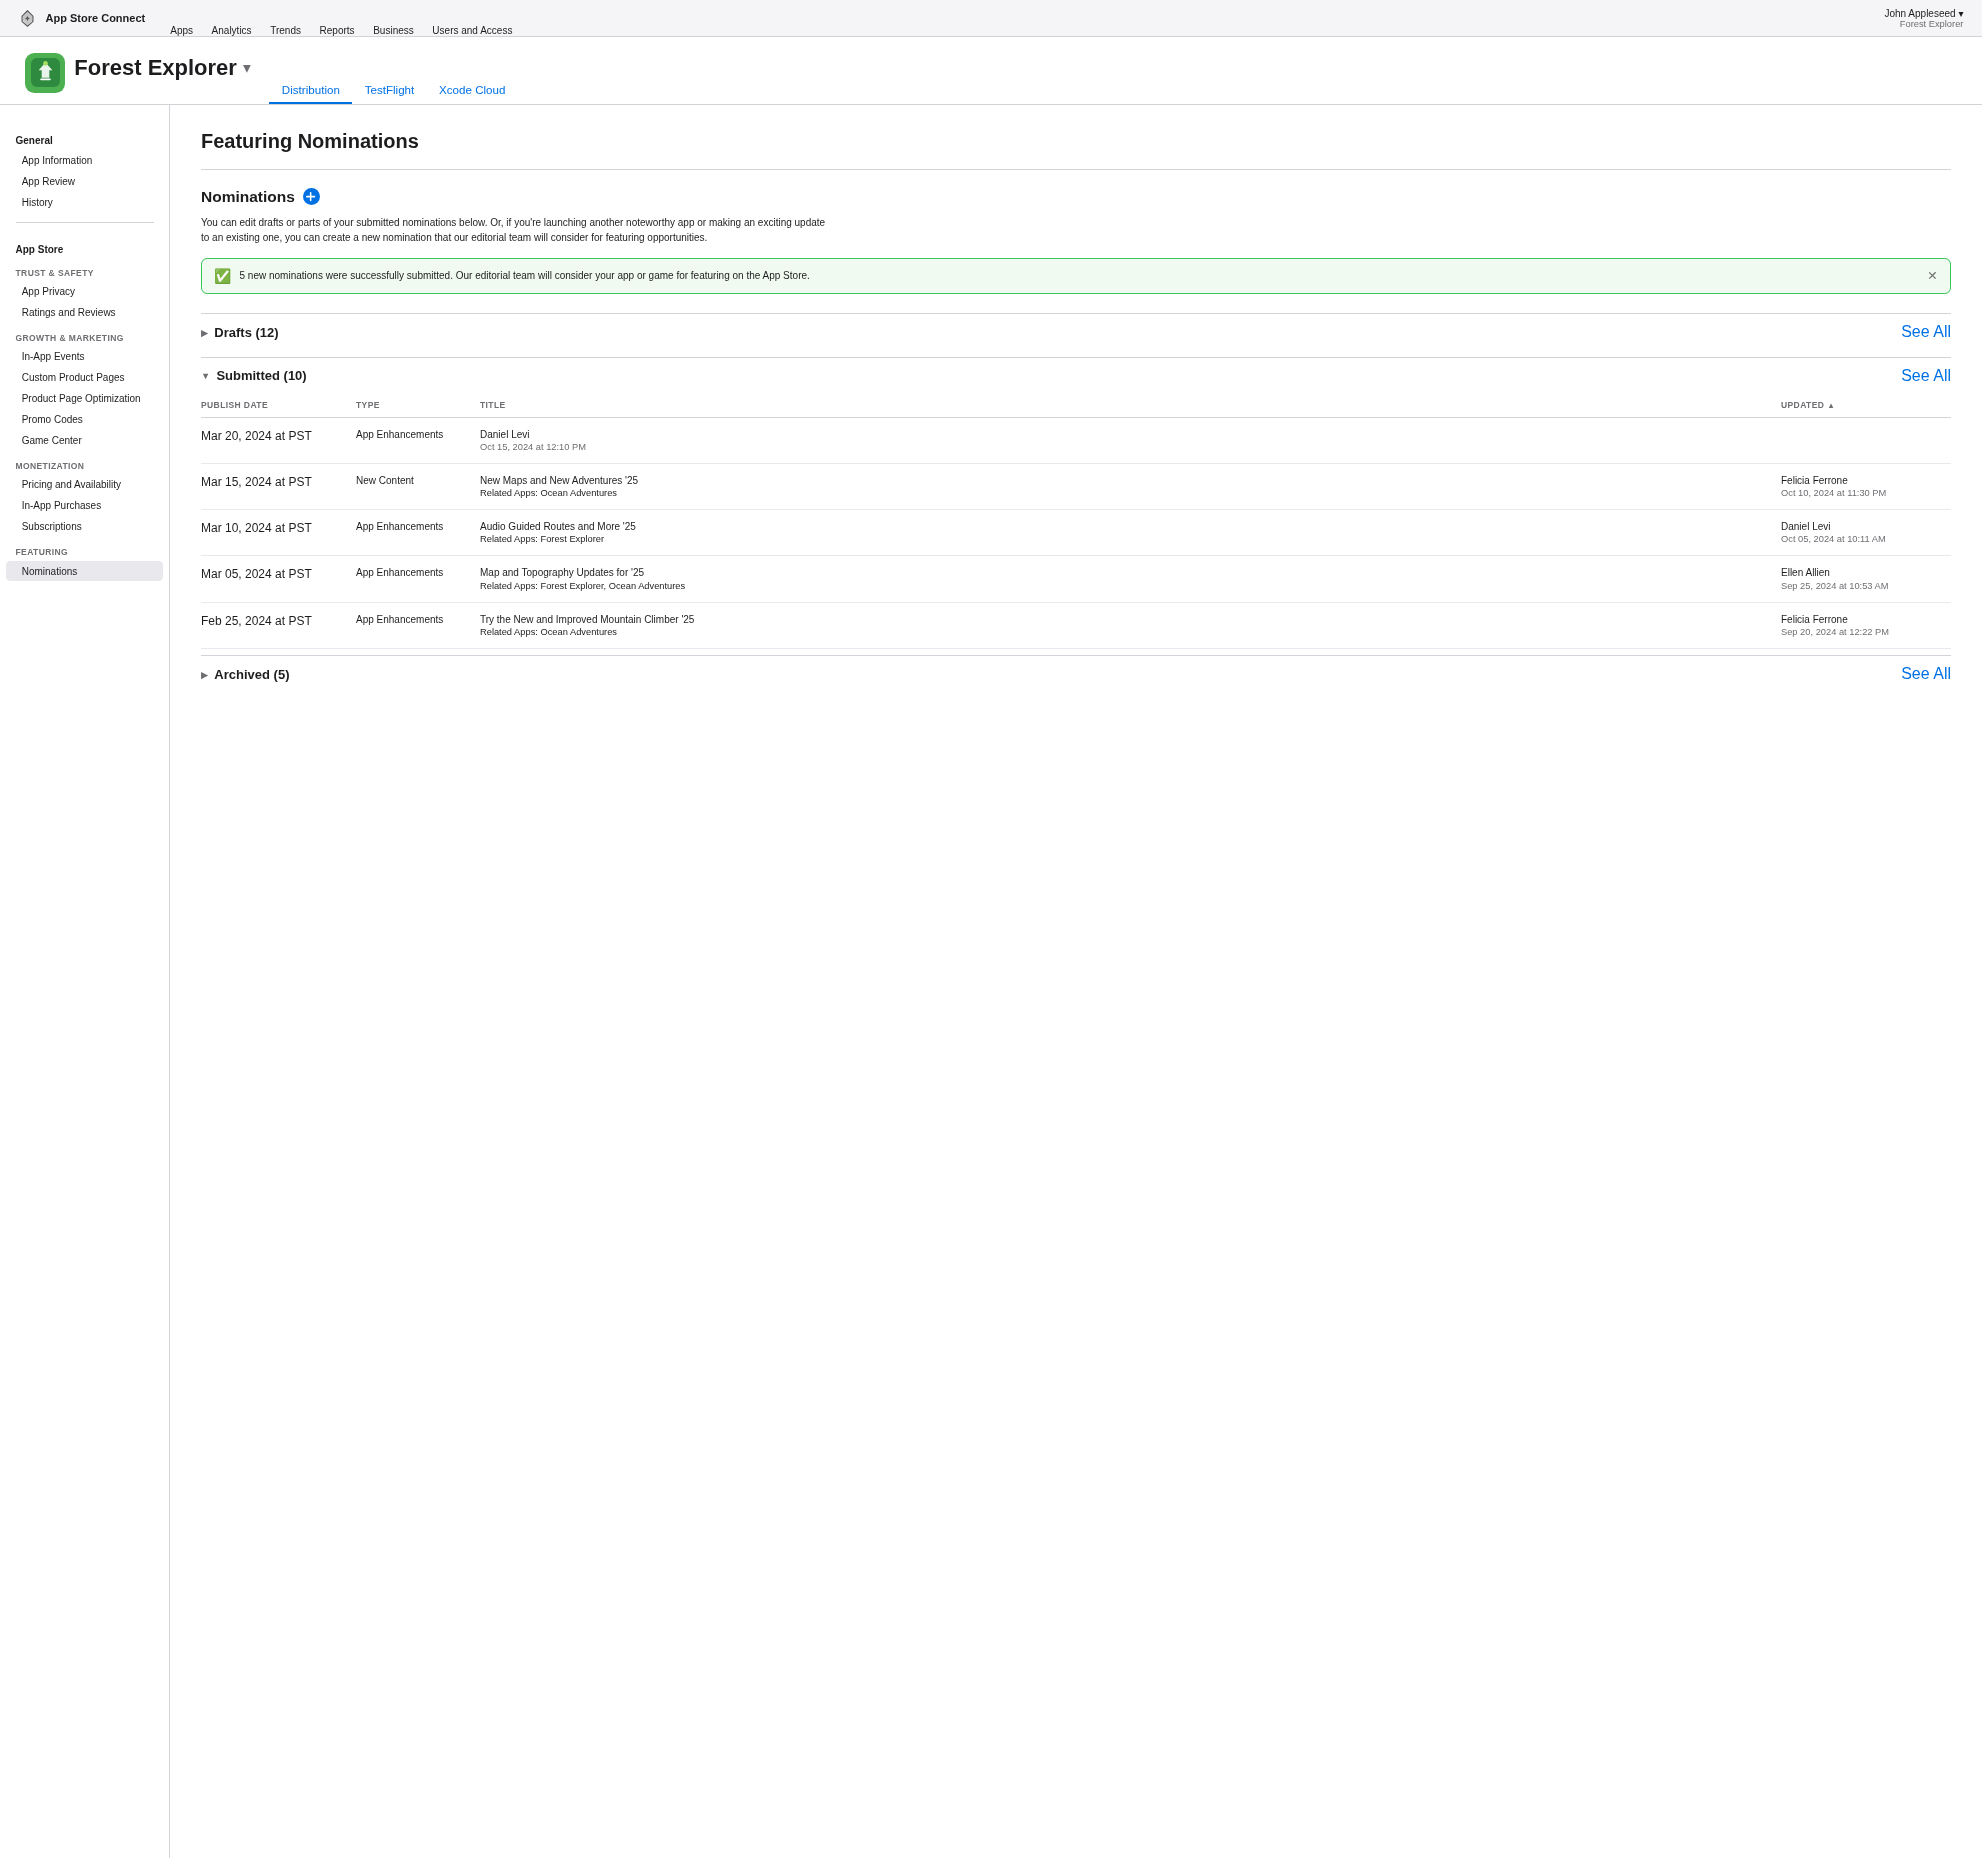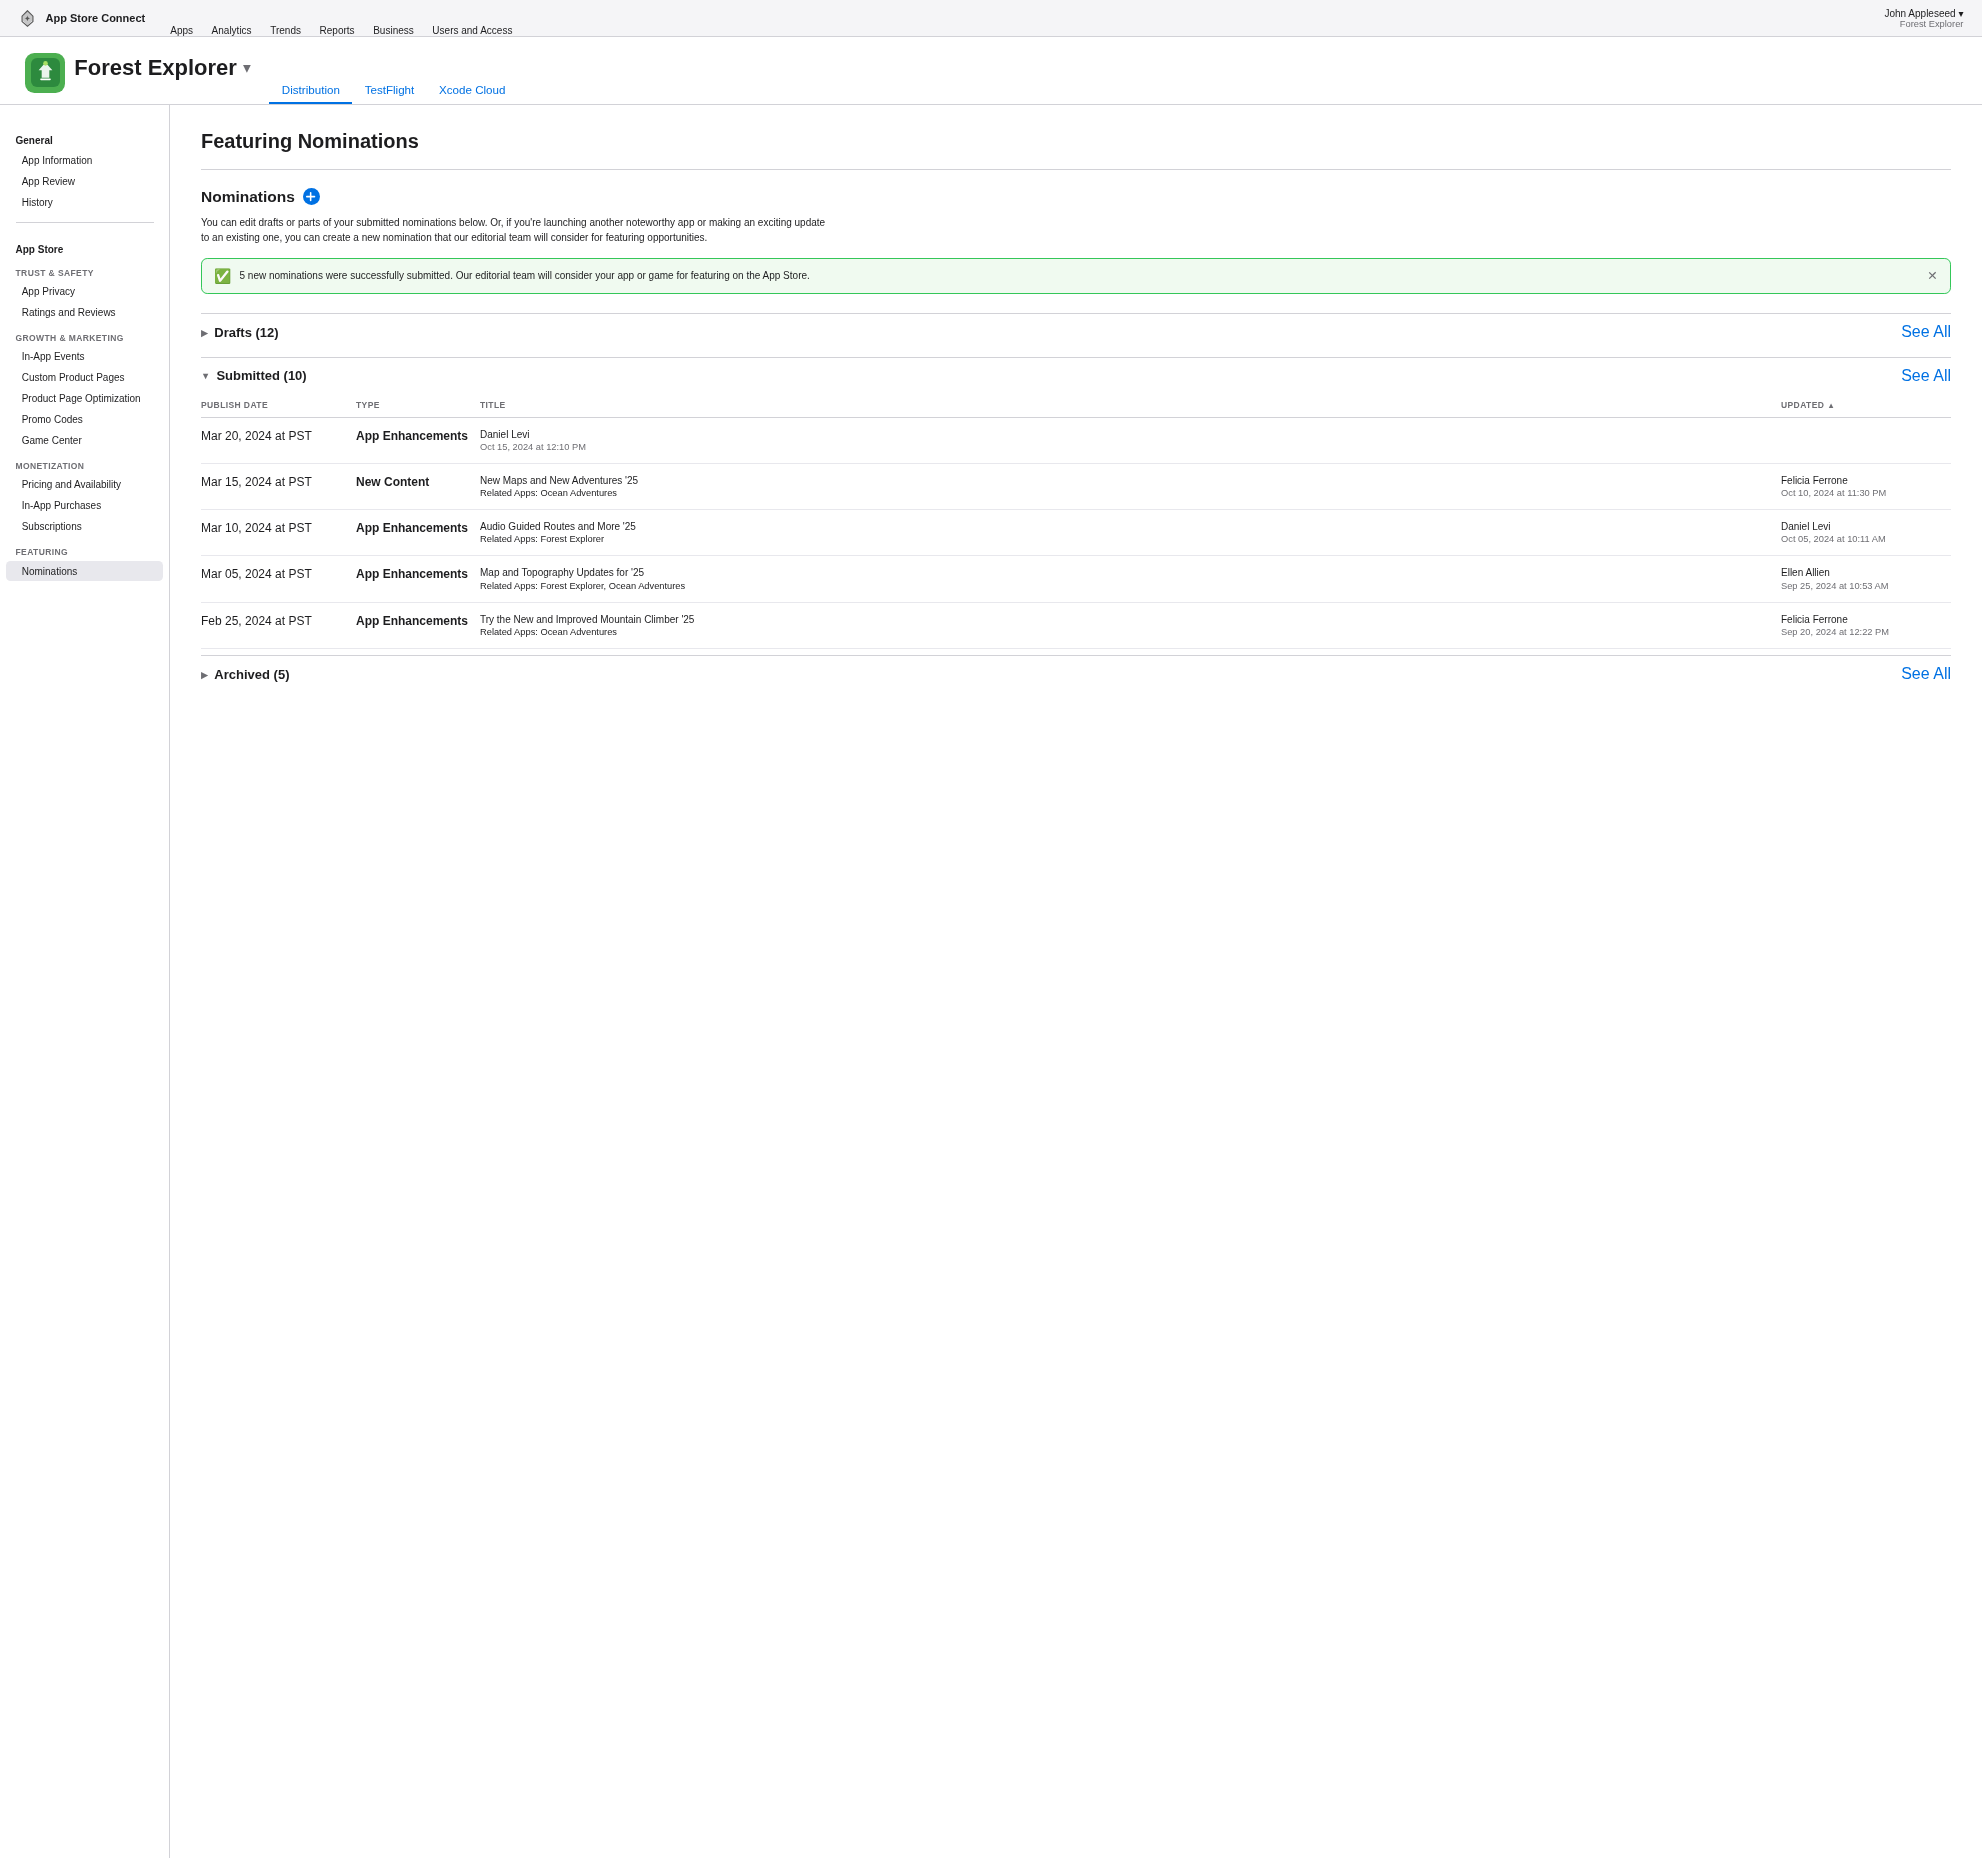--- a/index.html
+++ b/index.html
@@ -93,21 +93,21 @@
     .collapsible-title-area { display: flex; align-items: center; gap: 6.2px; }
     .collapsible-title { font-size: 13px; font-weight: 700; color: #1d1d1f; }
     .chevron { font-size: 9.3px; color: #6e6e73; }
     .see-all { font-size: 16px; color: #0071e3; cursor: pointer; text-decoration: none; }
     .table-header { display: grid; grid-template-columns: 155px 124px 1fr 170px; padding: 6.2px 0; border-bottom: 0.8px solid #d2d2d7; }
     .table-col-header { font-size: 8.5px; font-weight: 700; color: #6e6e73; text-transform: uppercase; letter-spacing: 0.4px; }
     .table-col-header.sortable { display: flex; align-items: center; gap: 3.1px; cursor: pointer; }
     .sort-arrow { font-size: 7.7px; }
     .table-row { display: grid; grid-template-columns: 155px 124px 1fr 170px; padding: 11px 0; border-bottom: 0.8px solid #e8e8ed; align-items: start; }
     .cell-date { font-size: 12px; color: #1d1d1f; }
-    .cell-type { font-size: 12px; font-weight: 700; color: #1d1d1f; }
+    .cell-type { font-size: 10px; font-weight: 400; color: #1d1d1f; }
     .cell-title { font-size: 10px; color: #1d1d1f; }
     .cell-related { font-size: 9.3px; color: #6e6e73; margin-top: 2.3px; }
     .cell-related span { color: #1d1d1f; }
     .cell-updated { font-size: 10px; color: #1d1d1f; }
     .cell-updated-sub { font-size: 9.3px; color: #6e6e73; margin-top: 2.3px; }
 
     
     .archived-section { border-top: 0.8px solid #d2d2d7; }
     .archived-header {
       display: flex; align-items: center; justify-content: space-between;

